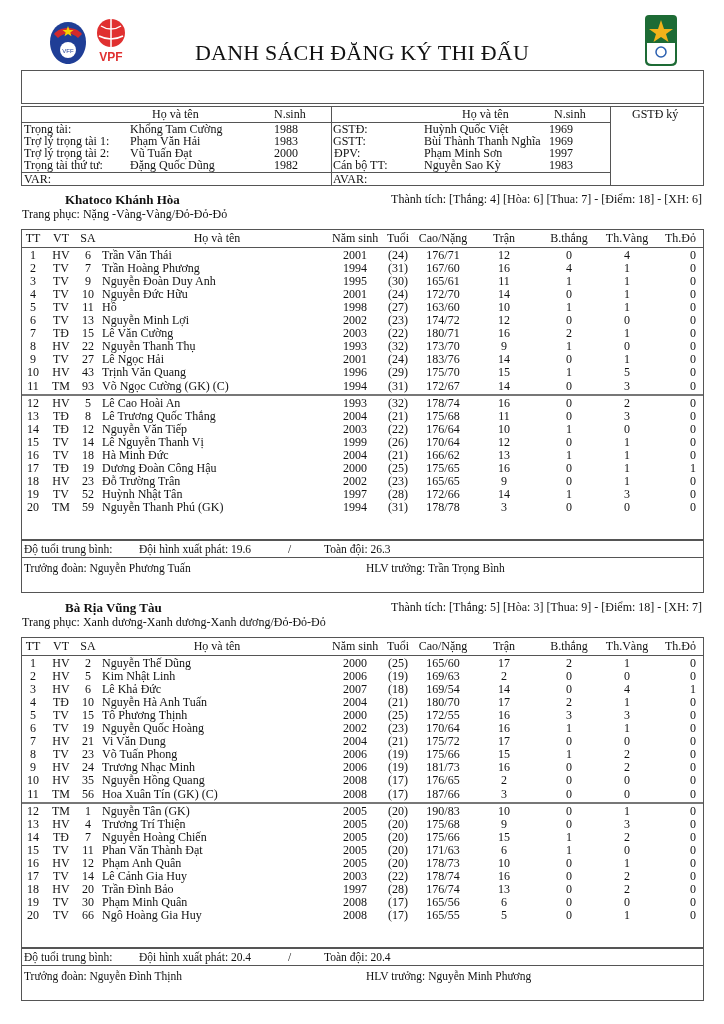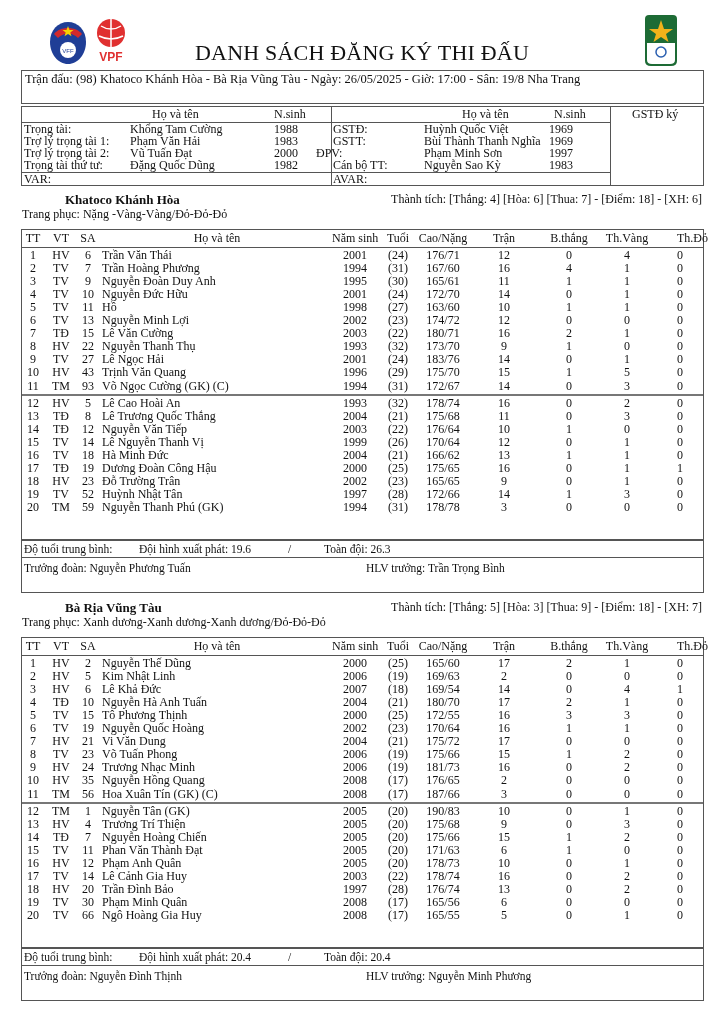--- a/index.html
+++ b/index.html
@@ -26,21 +26,21 @@
   .c-tt { left:2px; width:18px; text-align:center; }
   .c-vt { left:26px; width:26px; text-align:center; }
   .c-sa { left:56px; width:20px; text-align:center; }
   .c-name { left:80px; width:230px; }
   .c-ns { left:310px; width:46px; text-align:center; }
   .c-age { left:360px; width:32px; text-align:center; }
   .c-cn { left:394px; width:54px; text-align:center; }
   .c-tran { left:462px; width:40px; text-align:center; }
   .c-bt { left:520px; width:54px; text-align:center; }
   .c-ty { left:578px; width:54px; text-align:center; }
-  .c-td { left:655px; width:44px; text-align:left; }
+  .c-td { left:630px; width:44px; text-align:right; }
   .hdr .c-name { text-align:center; }
   .hline { position:absolute; left:0; width:681px; height:1px; background:#555; }
   .hline2 { position:absolute; left:0; width:681px; height:2px; background:#777; }
 
   .sumbox { left:21px; width:683px; box-sizing:border-box; border:1px solid #555; font-size:11.5px; }
   .sum-text { position:absolute; white-space:nowrap; }
 </style>
 </head>
 <body>
 
@@ -59,21 +59,20 @@
 <svg class="abs logo-bia" viewBox="0 0 40 55">
   <path d="M4 6 Q4 2 8 2 L32 2 Q36 2 36 6 L36 48 Q36 53 30 53 L10 53 Q4 53 4 48 Z" fill="#1d6b35"></path>
   <path d="M6 30 L34 30 L34 47 Q34 51 29 51 L11 51 Q6 51 6 47 Z" fill="#ffffff"></path>
   <polygon points="20,7 23,16 32,16 25,21 27.5,29 20,24 12.5,29 15,21 8,16 17,16" fill="#f3b21a"></polygon>
   <circle cx="20" cy="39" r="5" fill="none" stroke="#2a5fb0" stroke-width="1.5"></circle>
 </svg>
 
 <div class="abs title">DANH SÁCH ĐĂNG KÝ THI ĐẤU</div>
 
 <div class="abs box info-box">
-  <div>Trận đấu: (98) Khatoco Khánh Hòa - Bà Rịa Vũng Tàu - Ngày: 26/05/2025 - Giờ: 17:00 - Sân: 19/8 Nha Trang</div>
 </div>
 
 <div class="abs box ref-box">
   <div class="ref-line" style="left:0;top:15px;width:589px;height:1px;"></div>
   <div class="ref-line" style="left:309px;top:0;width:1px;height:78px;"></div>
   <div class="ref-line" style="left:588px;top:0;width:1px;height:78px;"></div>
   <div class="ref-line" style="left:0;top:65px;width:589px;height:1px;"></div>
 
   <div class="ref-text" style="left:130px;top:1px;">Họ và tên</div>
   <div class="ref-text" style="left:252px;top:1px;">N.sinh</div>
@@ -93,21 +92,21 @@
   <div class="ref-text" style="left:2px;top:52px;">Trọng tài thứ tư:</div>
   <div class="ref-text" style="left:108px;top:52px;">Đặng Quốc Dũng</div>
   <div class="ref-text" style="left:252px;top:52px;">1982</div>
 
   <div class="ref-text" style="left:311px;top:16px;">GSTĐ:</div>
   <div class="ref-text" style="left:402px;top:16px;">Huỳnh Quốc Việt</div>
   <div class="ref-text" style="left:527px;top:16px;">1969</div>
   <div class="ref-text" style="left:311px;top:28px;">GSTT:</div>
   <div class="ref-text" style="left:402px;top:28px;">Bùi Thành Thanh Nghĩa</div>
   <div class="ref-text" style="left:527px;top:28px;">1969</div>
-  <div class="ref-text" style="left:294px;top:40px;">ĐPV:</div>
+  <div class="ref-text" style="left:312px;top:40px;">ĐPV:</div>
   <div class="ref-text" style="left:402px;top:40px;">Phạm Minh Sơn</div>
   <div class="ref-text" style="left:527px;top:40px;">1997</div>
   <div class="ref-text" style="left:311px;top:52px;">Cán bộ TT:</div>
   <div class="ref-text" style="left:402px;top:52px;">Nguyễn Sao Kỳ</div>
   <div class="ref-text" style="left:527px;top:52px;">1983</div>
 
   <div class="ref-text" style="left:2px;top:66px;">VAR:</div>
   <div class="ref-text" style="left:311px;top:66px;">AVAR:</div>
 </div>
 

